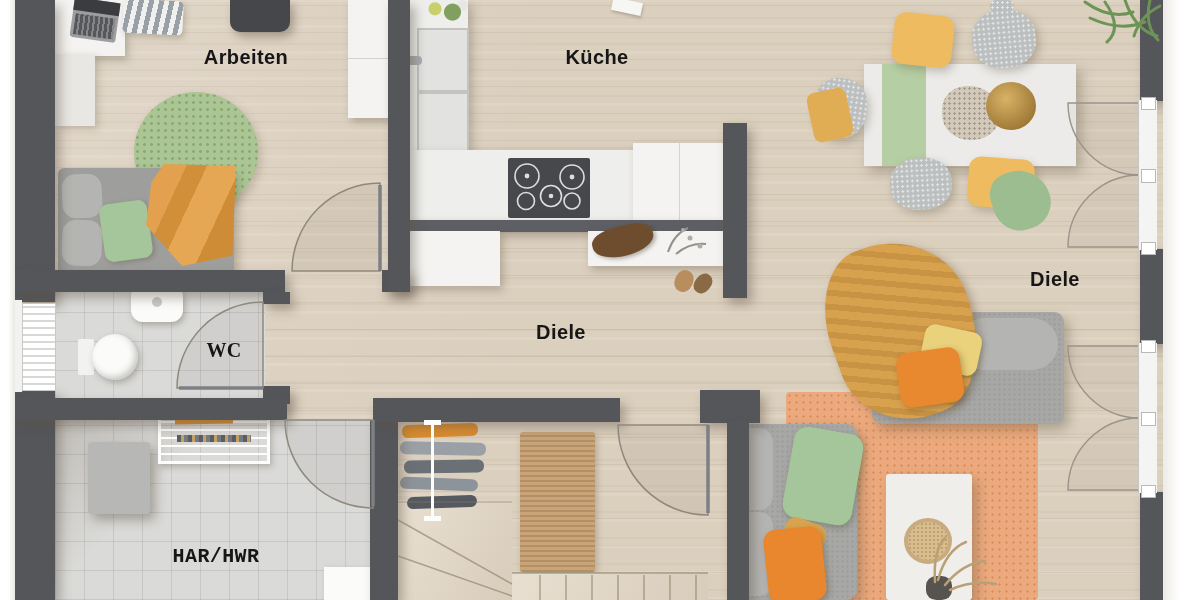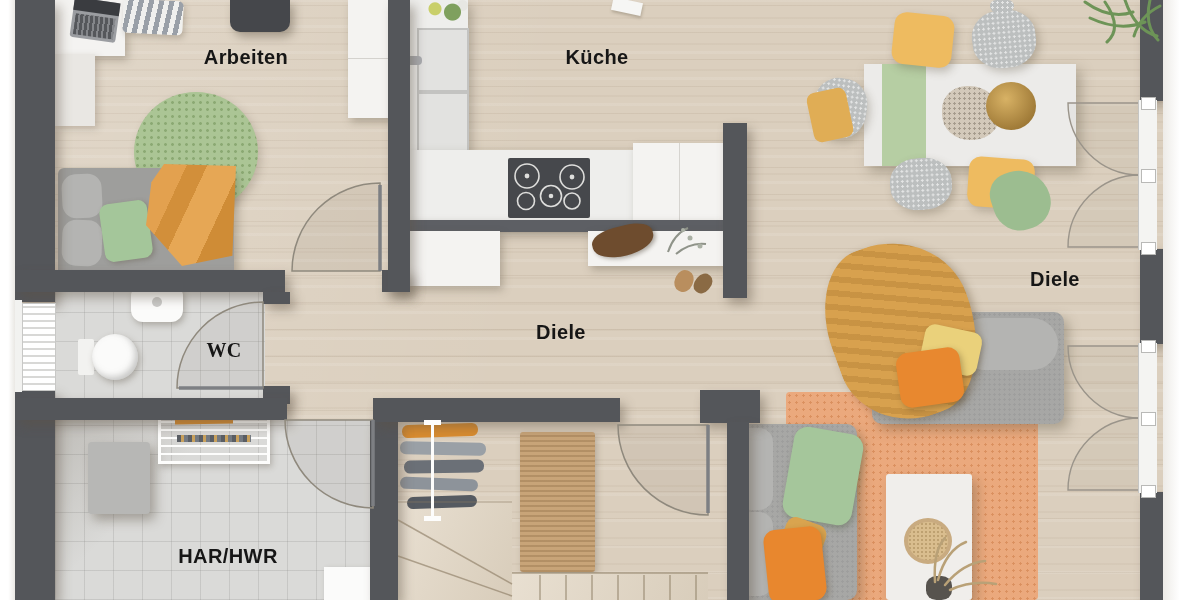--- a/index.html
+++ b/index.html
@@ -270,15 +270,15 @@
   <div class="abs" style="left:1141px;top:485px;width:13px;height:11px;background:#ffffff;border:1px solid #b9b9b7;z-index:56;"></div>
 
   <div class="abs outside" style="left:0;top:0;width:15px;height:600px;background:linear-gradient(90deg,#ffffff 55%,#eae8e4);"></div>
   <div class="abs outside" style="left:1163px;top:0;width:37px;height:600px;background:linear-gradient(270deg,#ffffff 55%,#edebe7);"></div>
 
   <div class="room-label" style="left:246px;top:57px;">Arbeiten</div>
   <div class="room-label" style="left:597px;top:57px;">Küche</div>
   <div class="room-label" style="left:224px;top:350px;font-family:Liberation Serif, serif;">WC</div>
   <div class="room-label" style="left:561px;top:332px;">Diele</div>
   <div class="room-label" style="left:1055px;top:279px;">Diele</div>
-  <div class="room-label" style="left:228px;top:556px;">HAR/HWR</div>
+  <div class="room-label" style="left:216px;top:556px;font-family:Liberation Mono, monospace;">HAR/HWR</div>
 
 </div>
 
 </body></html>

